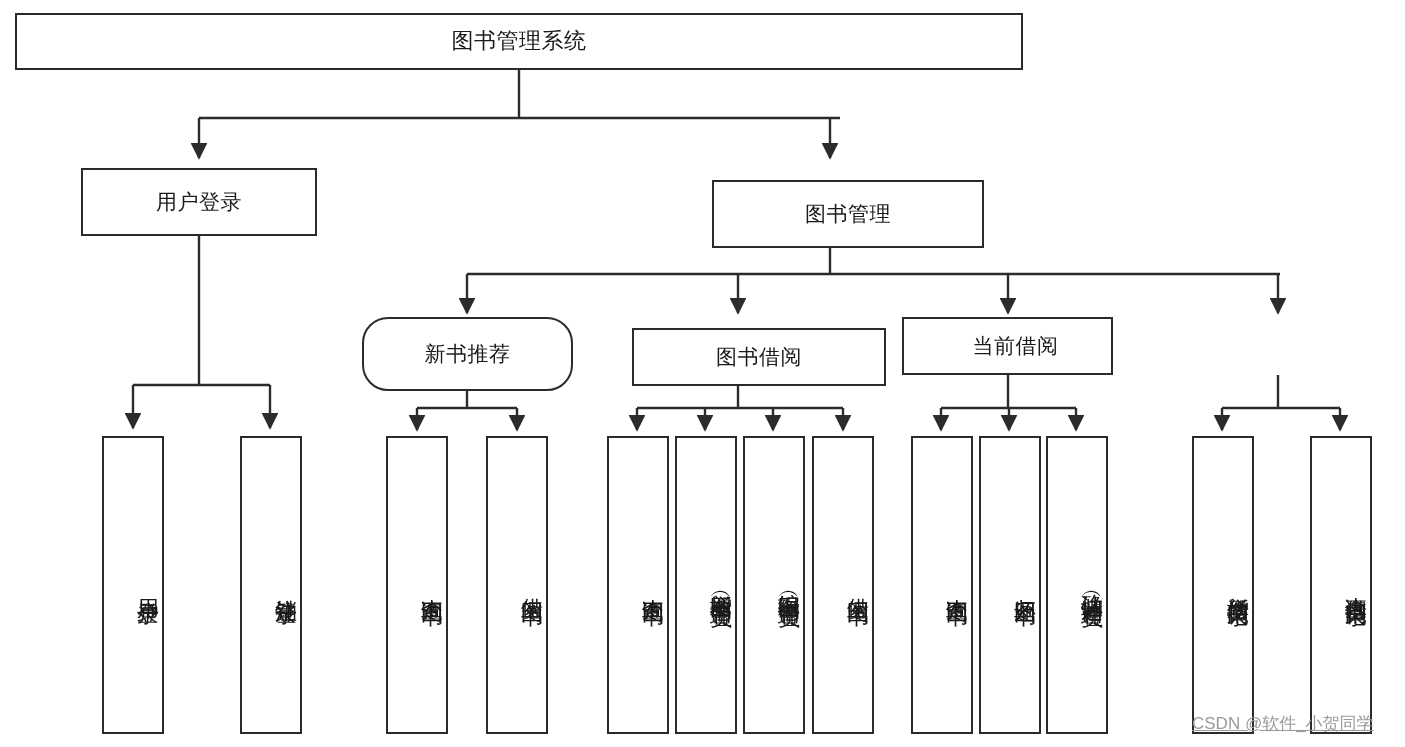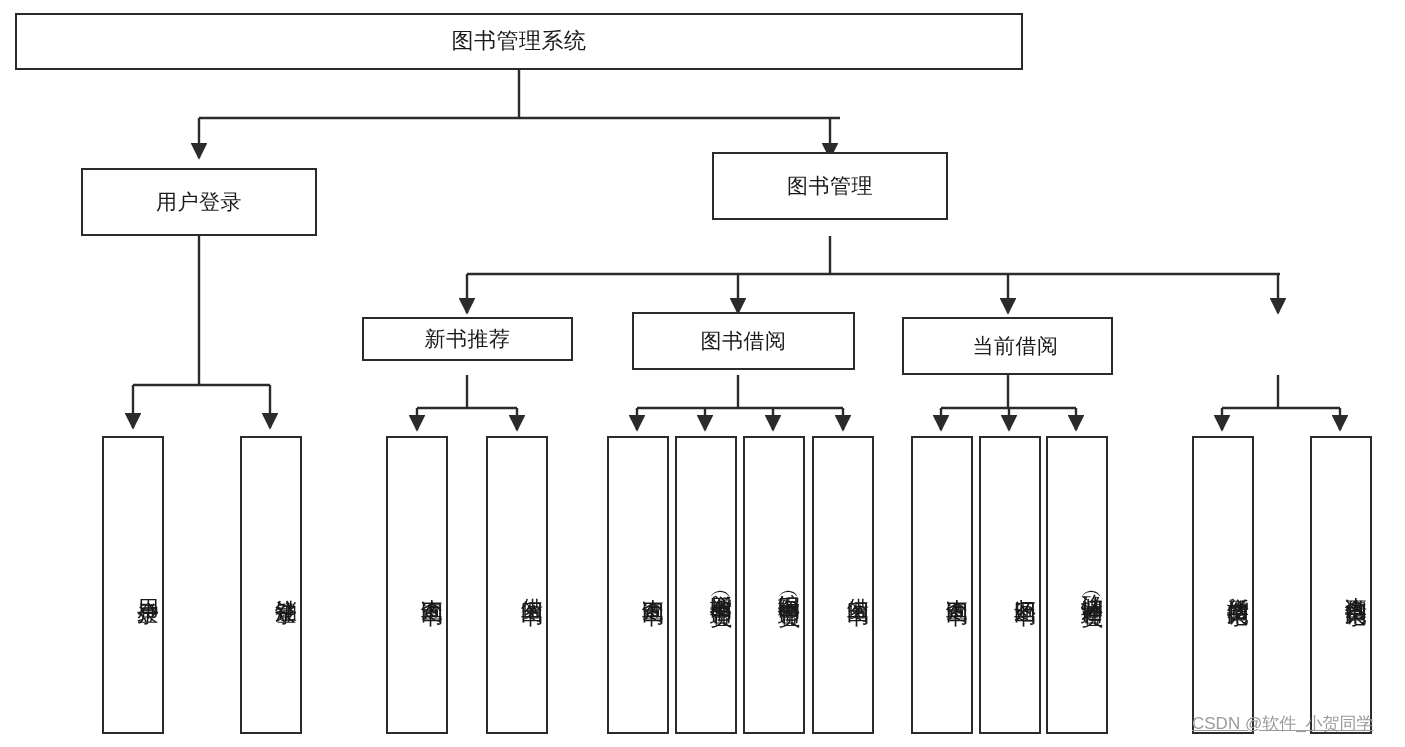--- a/index.html
+++ b/index.html
@@ -132,28 +132,28 @@
     </g>
   </svg>
 
   <div class="node horizontal root" style="left:15px; top:13px; width:1008px; height:57px;">
     <span>图书管理系统</span>
   </div>
 
   <div class="node horizontal" style="left:81px; top:168px; width:236px; height:68px;">
     <span>用户登录</span>
   </div>
-  <div class="node horizontal" style="left:712px; top:152px; width:236px; height:68px;">
+  <div class="node horizontal" style="left:712px; top:180px; width:272px; height:68px;">
     <span>图书管理</span>
   </div>
 
-  <div class="node horizontal" style="left:362px; top:317px; width:211px; height:44px;">
+  <div class="node horizontal" style="left:362px; top:317px; width:211px; height:74px;border-radius:26px;">
     <span>新书推荐</span>
   </div>
-  <div class="node horizontal" style="left:632px; top:312px; width:223px; height:58px;">
+  <div class="node horizontal" style="left:632px; top:328px; width:254px; height:58px;">
     <span>图书借阅</span>
   </div>
   <div class="node horizontal" style="left:902px; top:317px; width:211px; height:58px;padding-left:16px;">
     <span>当前借阅</span>
   </div>
 
   <div class="node vertical" style="left:102px; top:436px; width:62px; height:298px;">
     <span class="vlabel">用户登录</span>
   </div>
   <div class="node vertical" style="left:240px; top:436px; width:62px; height:298px;">

